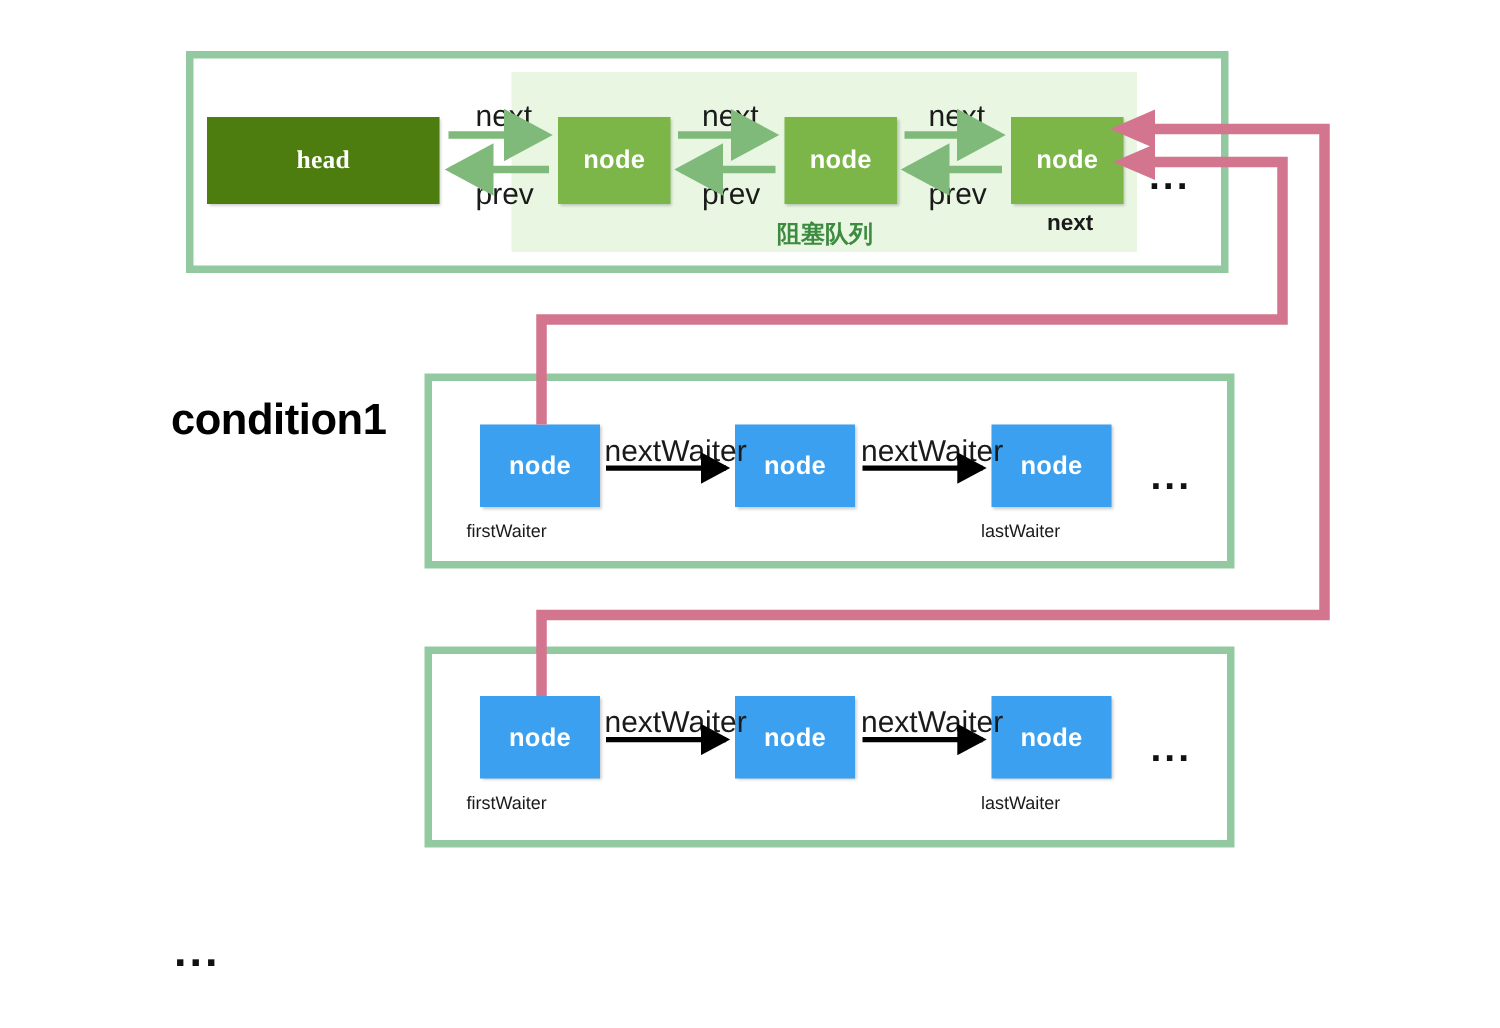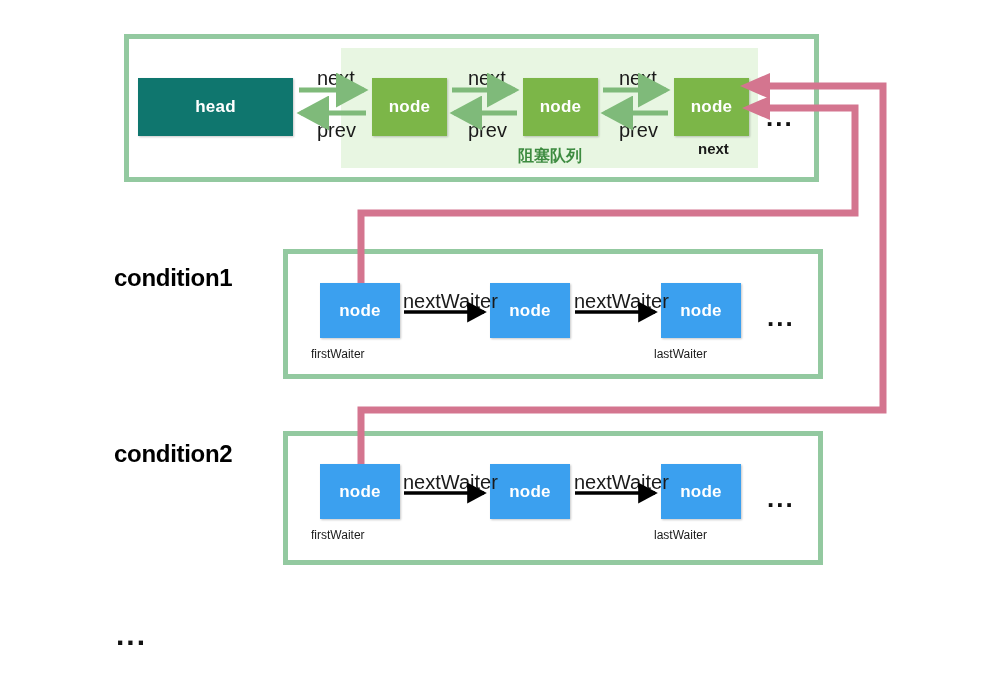--- a/index.html
+++ b/index.html
@@ -37,35 +37,35 @@
     box-sizing: border-box;
     display: flex;
     align-items: center;
     justify-content: center;
     color: #ffffff;
     font-weight: bold;
     font-size: 17px;
     letter-spacing: .2px;
     box-shadow: 1px 1px 2px rgba(0,0,0,.22);
   }
-  .box-head { background: #0f766e; }
+  .box-head { background: #4d7c0f; font-family: Liberation Serif, serif; }
   .box-green { background: #7cb648; }
   .box-blue  { background: #3ba0ef; }
 
   
   .lbl {
     position: absolute;
     color: #1a1a1a;
     white-space: nowrap;
   }
   .lbl-arrow { font-size: 20px; }
   .lbl-waiter { font-size: 12px; }
   .lbl-tail  { font-size: 15px; font-weight: bold; }
   .lbl-cond  {
-    font-size: 24px;
+    font-size: 29px;
     font-weight: bold;
     color: #000000;
     letter-spacing: -.3px;
   }
   .lbl-queue {
     font-size: 16px;
     font-weight: bold;
     color: #3d8b40;
     white-space: nowrap;
     margin-left: 12px;
@@ -143,21 +143,20 @@
   <div class="box box-blue" style="left:661px; top:283px; width:80px; height:55px;">
     <span>node</span>
   </div>
   <div class="lbl lbl-waiter" style="left:654px; top:347px;">lastWaiter</div>
 
   <div class="lbl lbl-arrow" style="left:403px; top:290px;">nextWaiter</div>
   <div class="lbl lbl-arrow" style="left:574px; top:290px;">nextWaiter</div>
 
   <div class="dots" style="left:767px; top:304px;">...</div>
 
-  <div class="lbl lbl-cond" style="left:114px; top:440px;">condition2</div>
 
   <div class="panel" style="left:283px; top:431px; width:540px; height:134px;"></div>
 
   <div class="box box-blue" style="left:320px; top:464px; width:80px; height:55px;">
     <span>node</span>
   </div>
   <div class="lbl lbl-waiter" style="left:311px; top:528px;">firstWaiter</div>
 
   <div class="box box-blue" style="left:490px; top:464px; width:80px; height:55px;">
     <span>node</span>

